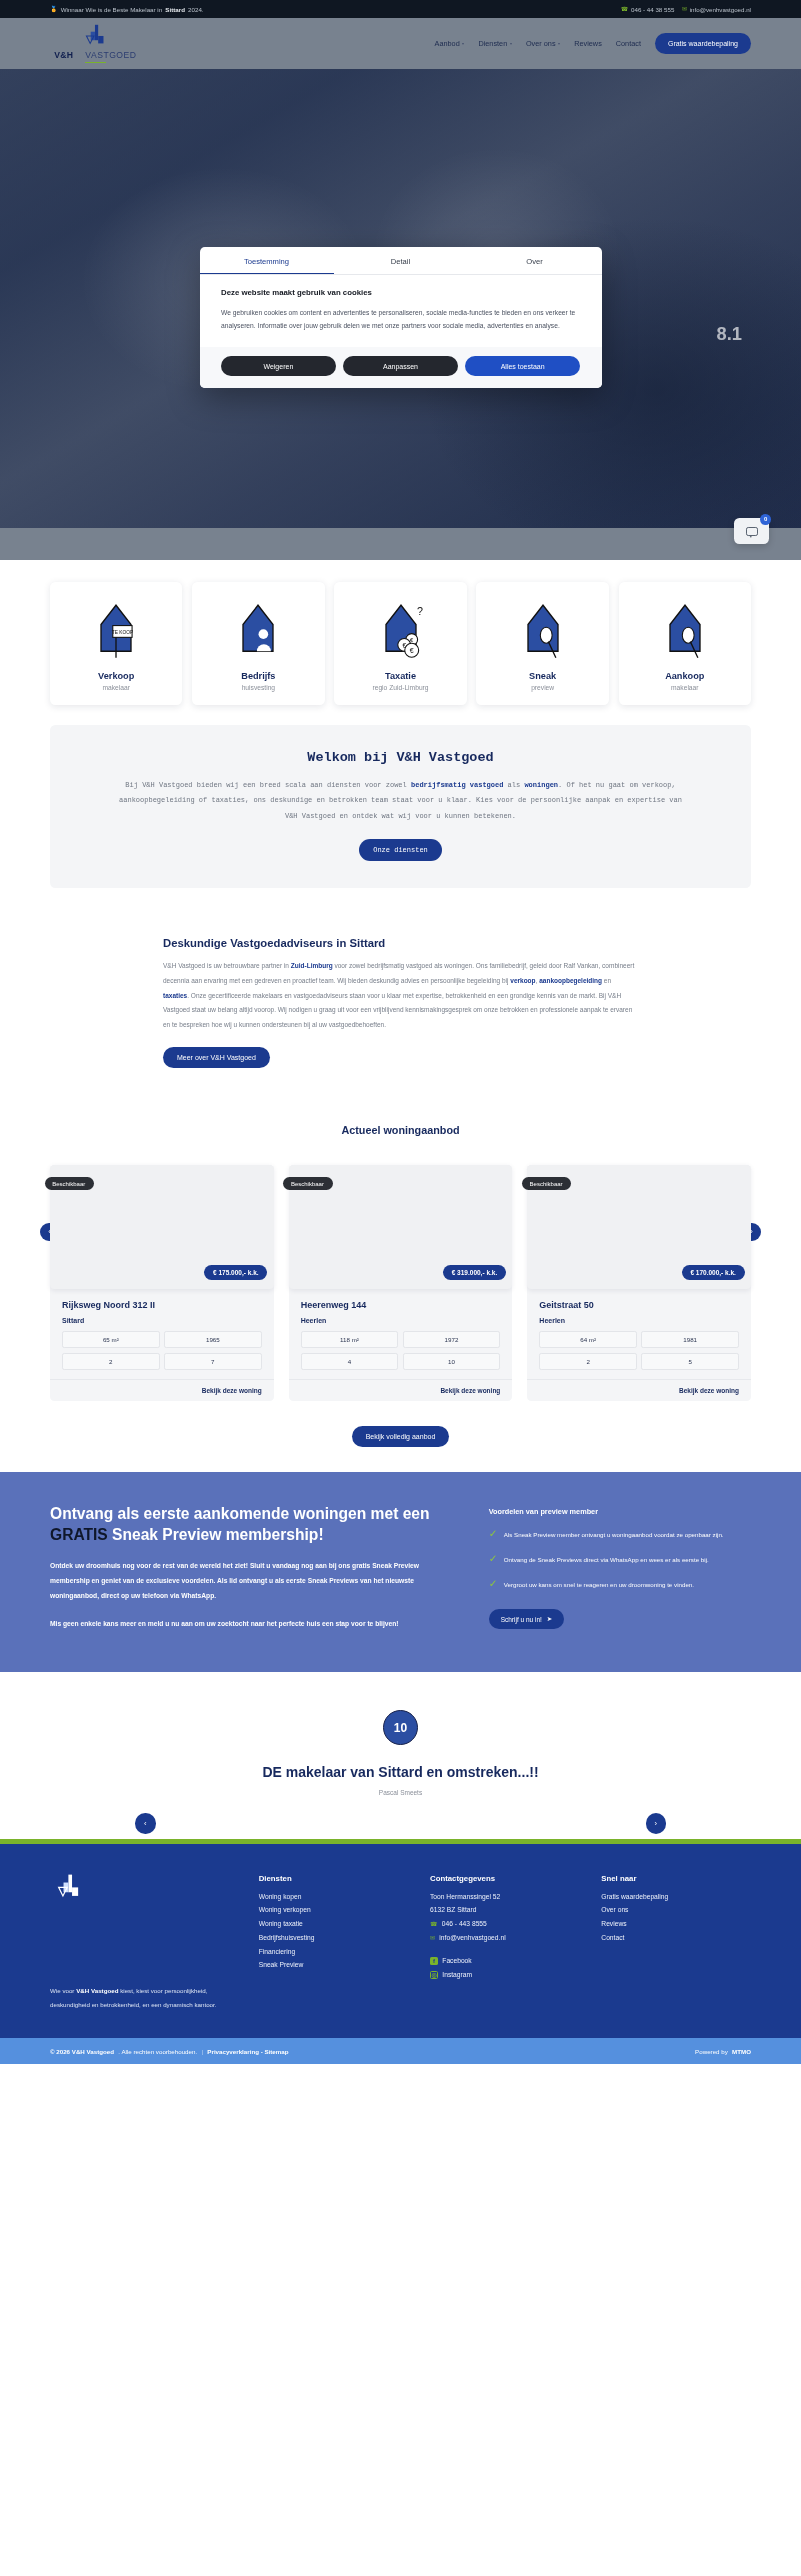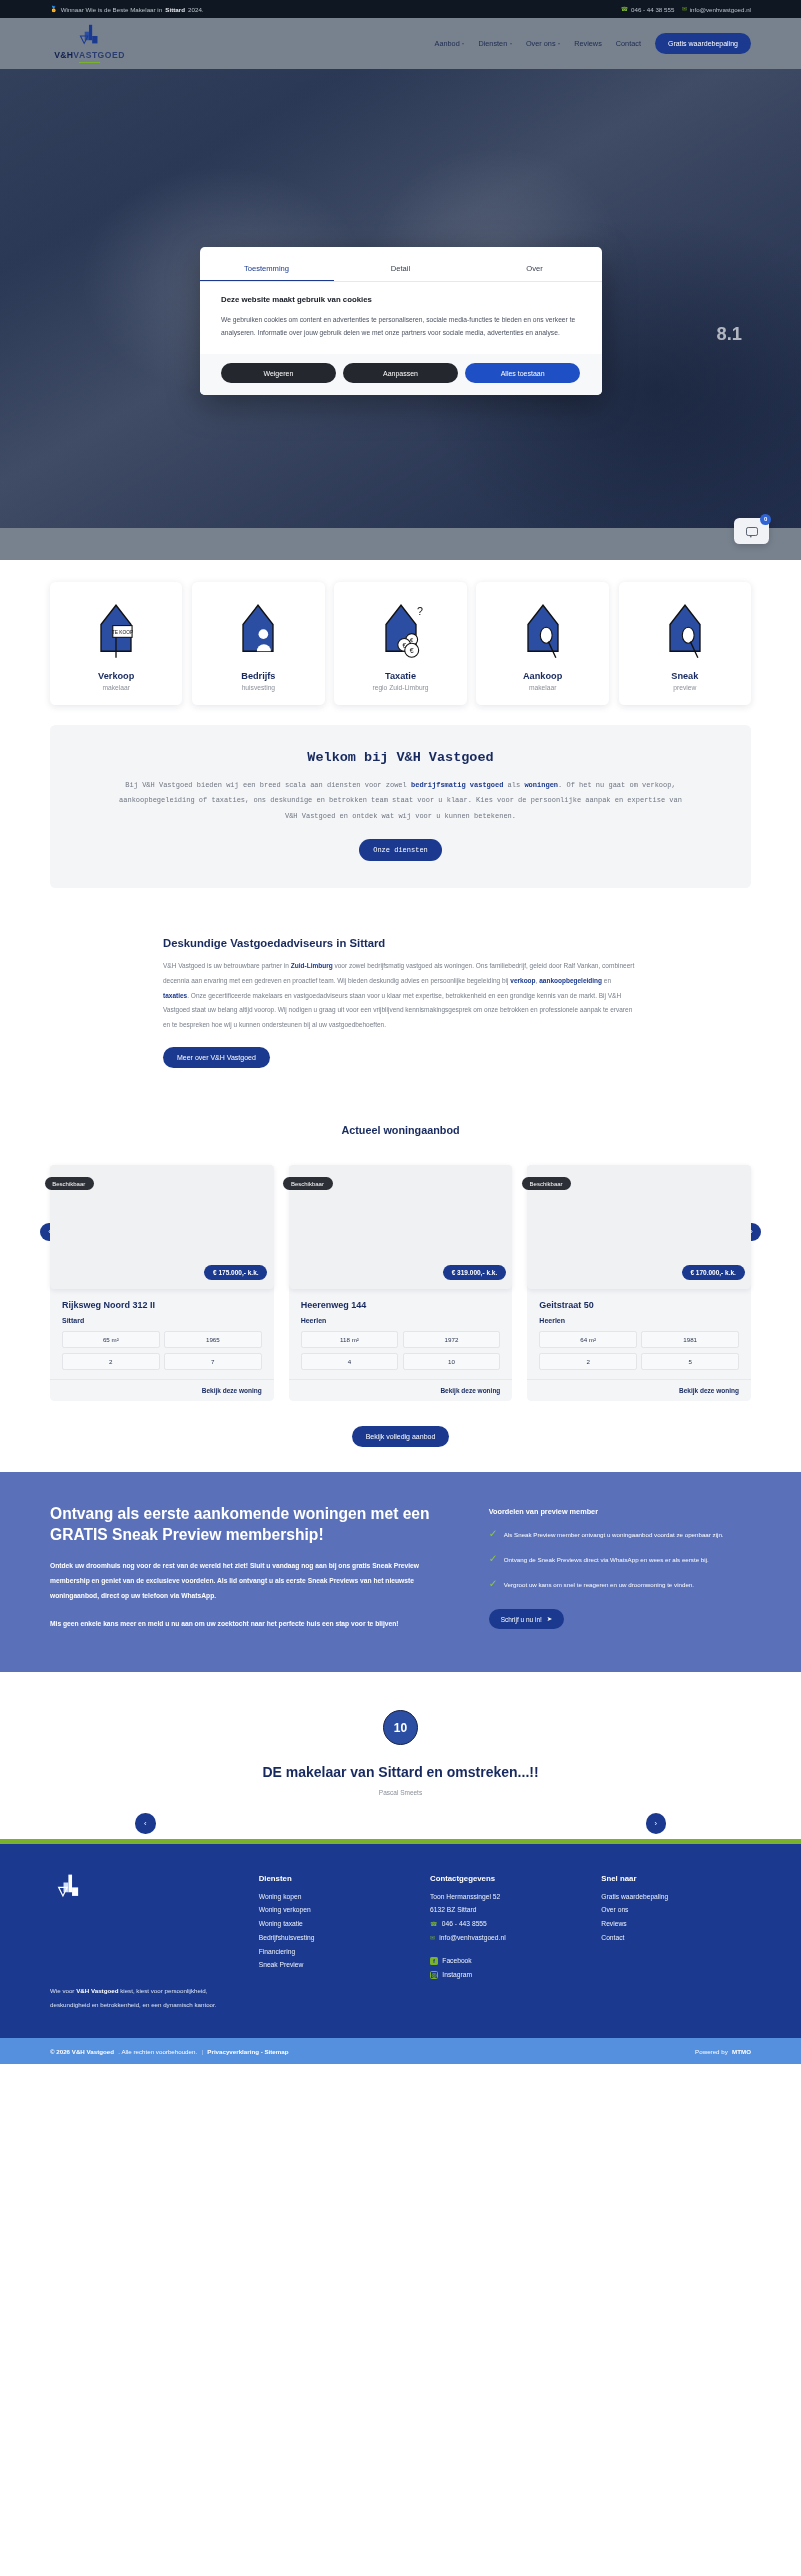--- a/index.html
+++ b/index.html
@@ -37,21 +37,21 @@
     display: flex;
     align-items: center;
     position: relative;
     z-index: 5;
   }
   .header .wrap { display: flex; align-items: center; justify-content: space-between; }
   .logo { display: flex; flex-direction: column; align-items: center; gap: 1.1px; padding-left: 4.3px; }
   .logo-mark { width: 33px; height: 25px; position: relative; }
   .logo-mark svg { display: block; }
   .logo-text { font-size: 8.6px; letter-spacing: 0.3px; color: #101f4e; font-weight: 700; white-space: nowrap; }
-  .logo-text .thin { font-weight: 700; color: #2b3d70; letter-spacing: 0.5px; }
+  .logo-text .thin { font-weight: 400; color: #2b3d70; letter-spacing: 0.5px; margin-left: 12px; }
   .logo-rule { width: 21.6px; height: 1.1px; background: #7ab32b; margin-top: 1.6px; }
 
   nav.mainnav { display: flex; align-items: center; gap: 14px; }
   nav.mainnav a {
     color: #1d2b4f; font-size: 7.3px; text-decoration: none; display: flex;
     align-items: center; gap: 2.7px; white-space: nowrap;
   }
   .caret { width: 0; height: 0; border-left: 1.9px solid transparent; border-right: 1.9px solid transparent; border-top: 2.2px solid #44506e; display: inline-block; }
   .btn-cta {
     background: #1b3a8f; color: #fff; font-size: 7px; border: none; border-radius: 12px;
@@ -83,21 +83,21 @@
     position: absolute; right: 59px; top: 254px; z-index: 2;
     color: rgba(255,255,255,.65); font-size: 18.3px; font-weight: 700;
   }
 
   
   .overlay-modal {
     position: absolute; left: 50%; transform: translateX(-50%);
     top: 178px; width: 402px; background: #fff; border-radius: 4.9px;
     box-shadow: 0 9.7px 32px rgba(0,0,0,.35); z-index: 40; overflow: hidden;
   }
-  .ck-tabs { display: flex; border-bottom: 0.5px solid #e6e8ec; margin-top: 7px; }
+  .ck-tabs { display: flex; border-bottom: 0.5px solid #e6e8ec; }
   .ck-tab {
     flex: 1; text-align: center; padding: 9.7px 0 7.6px; font-size: 7.6px;
     color: #39404d; cursor: pointer; background: none; border: none; font-family: inherit;
   }
   .ck-tab.active { color: #1b3a8f; border-bottom: 1.6px solid #1b3a8f; }
   .ck-body { padding: 13px 21.6px 14px; }
   .ck-title { font-size: 7.8px; font-weight: 700; color: #141821; margin-bottom: 8.6px; }
   .ck-desc { font-size: 6.7px; color: #4a5160; line-height: 2.0; }
   .ck-actions { background: #f7f8fa; padding: 9.7px 21.6px 12px; display: flex; gap: 7.6px; }
   .ck-btn {
@@ -190,21 +190,21 @@
   }
   .nav-arrow.prev { left: -9.7px; }
   .nav-arrow.next { right: -9.7px; }
   .listings .btn-blue { display: block; margin: 25px auto 0; }
 
   
   .sneak { background: #5a71ba; padding: 32px 0 40px; color: #fff; }
   .sneak .wrap { display: flex; gap: 32px; }
   .sneak-left { flex: 1.55; }
   .sneak-left h2 { font-size: 15.6px; line-height: 1.33; font-weight: 700; }
-  .sneak-left h2 .gratis { color: #ffffff; }
+  .sneak-left h2 .gratis { color: #0f172a; }
   .sneak-left p { font-size: 6.7px; font-weight: 700; line-height: 2.2; margin-top: 14px; }
   .sneak-right { flex: 1; padding-top: 3.2px; }
   .sneak-right h3 { font-size: 7.3px; font-weight: 700; }
   .benefit { display: flex; gap: 6.5px; margin-top: 12px; align-items: flex-start; }
   .benefit .check { color: #8dc63f; font-size: 10.3px; line-height: 1.1; }
   .benefit span.txt { font-size: 6.2px; line-height: 2.1; }
   .btn-sneak {
     margin-top: 18.3px; background: #1b3a8f; color: #fff; border: none; border-radius: 10.8px;
     padding: 6px 12px; font-size: 6.5px; cursor: pointer; font-family: inherit;
     display: inline-flex; align-items: center; gap: 4.9px;
@@ -398,34 +398,34 @@
       </div>
 
       <div class="svc-card">
         <div class="svc-icon">
           <svg width="50" height="60" viewBox="0 0 92 112">
             <polygon points="18,42 46,6 74,42 74,92 18,92" fill="#2b4ea2" stroke="#111" stroke-width="2.5"></polygon>
             <ellipse cx="52" cy="62" rx="11" ry="15" fill="#fff" stroke="#111" stroke-width="2"></ellipse>
             <line x1="56" y1="74" x2="70" y2="104" stroke="#111" stroke-width="2.5"></line>
           </svg>
         </div>
-        <div class="svc-name">Aankoop</div>
-        <div class="svc-sub">makelaar</div>
+        <div class="svc-name">Sneak</div>
+        <div class="svc-sub">preview</div>
       </div>
 
       <div class="svc-card">
         <div class="svc-icon">
           <svg width="50" height="60" viewBox="0 0 92 112">
             <polygon points="18,42 46,6 74,42 74,92 18,92" fill="#2b4ea2" stroke="#111" stroke-width="2.5"></polygon>
             <ellipse cx="52" cy="62" rx="11" ry="15" fill="#fff" stroke="#111" stroke-width="2"></ellipse>
             <line x1="56" y1="74" x2="70" y2="104" stroke="#111" stroke-width="2.5"></line>
           </svg>
         </div>
-        <div class="svc-name">Sneak</div>
-        <div class="svc-sub">preview</div>
+        <div class="svc-name">Aankoop</div>
+        <div class="svc-sub">makelaar</div>
       </div>
 
     </div>
   </div>
 </section>
 
 <section class="welcome-outer">
   <div class="wrap">
     <div class="welcome">
       <h2>Welkom bij V&amp;H Vastgoed</h2>

